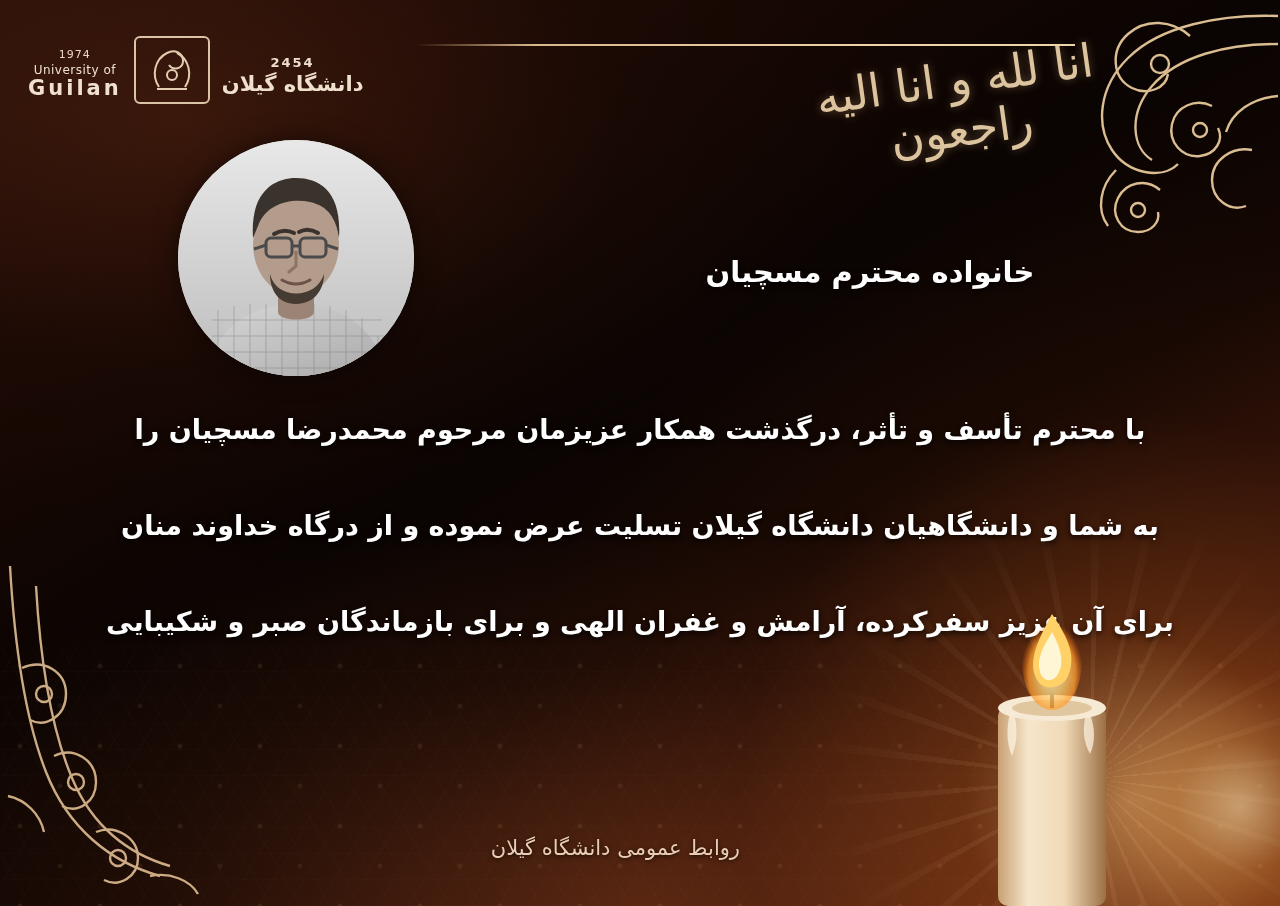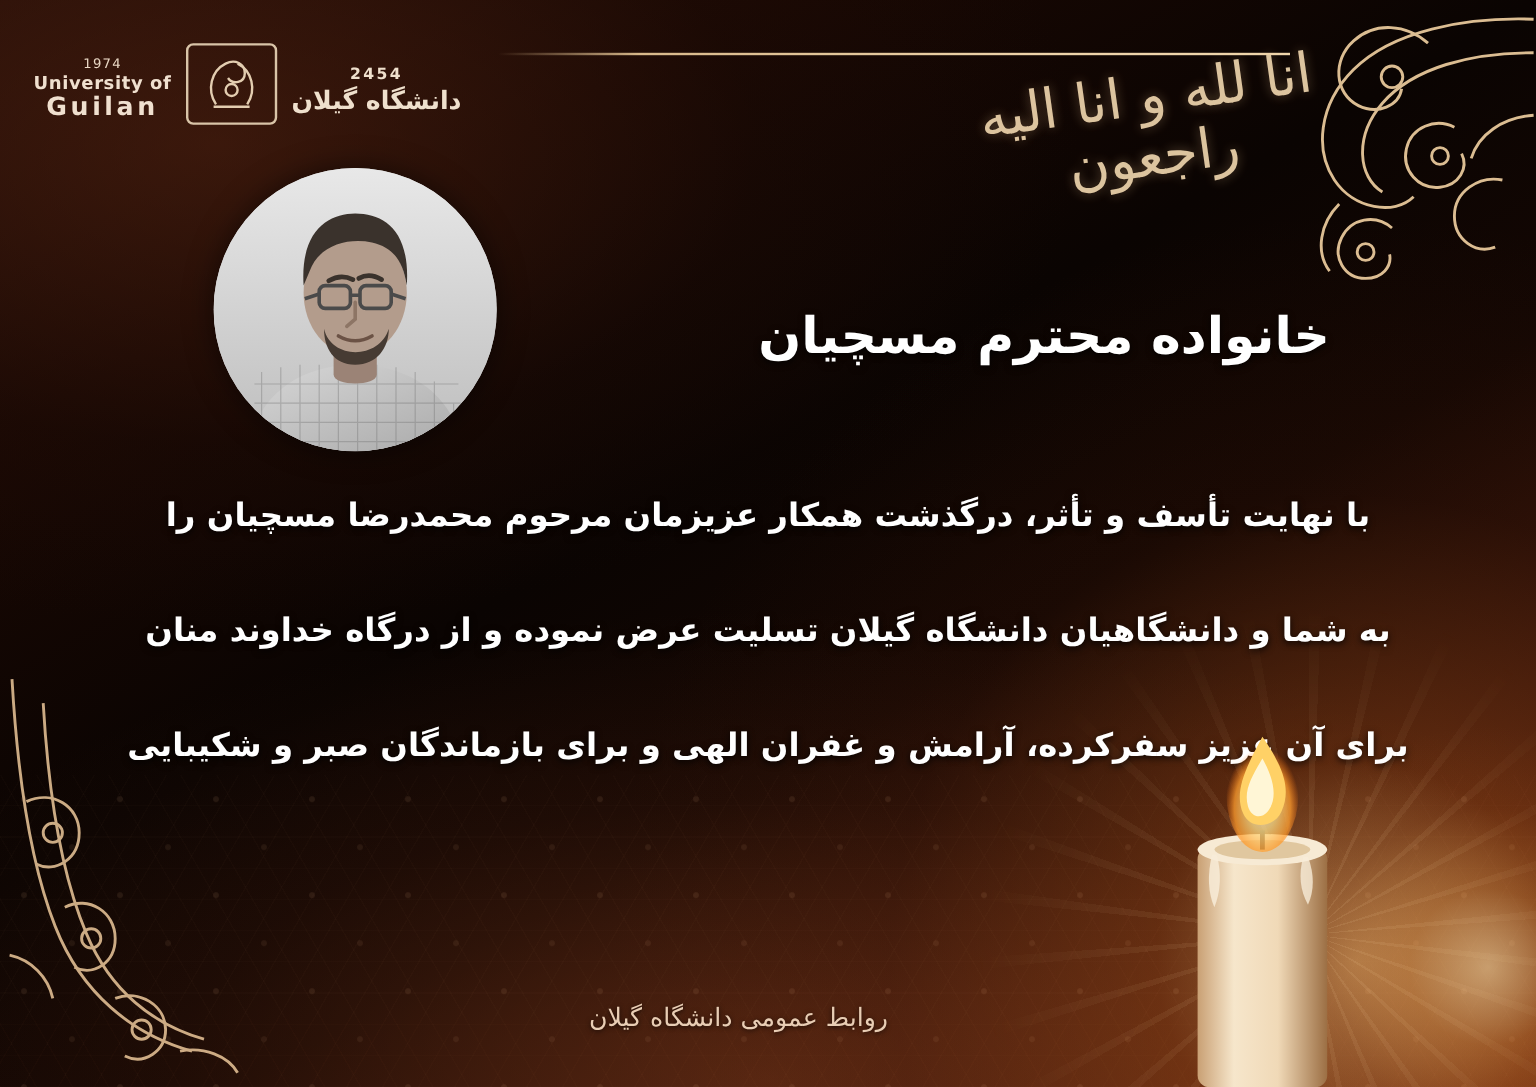--- a/index.html
+++ b/index.html
@@ -60,22 +60,22 @@
     line-height: 1.05;
     padding-top: 8px;
   }
   .logo-en .year {
     font-size: 11px;
     letter-spacing: 1px;
     color: #e9d7c4;
     margin-bottom: 3px;
   }
   .logo-en .l1 {
-    font-size: 15px;
-    font-weight: bold;
+    font-size: 12px;
+    font-weight: normal;
     letter-spacing: 0.5px;
   }
   .logo-en .l2 {
     font-size: 21px;
     font-weight: bold;
     letter-spacing: 3px;
   }
   .logo-mark {
     width: 72px;
     height: 64px;
@@ -164,21 +164,21 @@
   .portrait svg { display:block; }
 
   
   .salutation {
     position: absolute;
     top: 255px;
     right: 60px;
     width: 700px;
     text-align: center;
     color: #ffffff;
-    font-size: 42px;
+    font-size: 29px;
     font-weight: bold;
     letter-spacing: 0.5px;
     text-shadow: 0 2px 6px rgba(0,0,0,0.8);
   }
   .body-text {
     position: absolute;
     top: 382px;
     right: 40px;
     width: 1200px;
     color: #ffffff;
@@ -346,21 +346,21 @@
 
       <path d="M118 112 v14 l-7 6" stroke="#8d7565" stroke-width="3" fill="none" stroke-linecap="round"></path>
       <path d="M92 134 C 98 160, 138 160, 146 134 C 146 150, 136 164, 118 164 C 100 164, 92 150, 92 134 Z" fill="#463b33"></path>
       <path d="M104 140 q14 8 28 0" stroke="#6b5245" stroke-width="3" fill="none" stroke-linecap="round"></path>
     </svg>
   </div>
 
   <div class="salutation">خانواده محترم مسچیان</div>
 
   <div class="body-text">
-    <span class="line">با نهایت تأسف و تأثر، درگذشت همکار عزیزمان مرحوم محمدرضا مسچیان را</span>
+    <span class="line">با محترم تأسف و تأثر، درگذشت همکار عزیزمان مرحوم محمدرضا مسچیان را</span>
     <span class="line">به شما و دانشگاهیان دانشگاه گیلان تسلیت عرض نموده و از درگاه خداوند منان</span>
     <span class="line">برای آن عزیز سفرکرده، آرامش و غفران الهی و برای بازماندگان صبر و شکیبایی</span>
   </div>
 
   <div class="footer">روابط عمومی دانشگاه گیلان</div>
 
   <div class="candle-glow"></div>
   <div class="rays"></div>
   <div class="candle-wrap">
     <svg width="230" height="300" viewBox="0 0 230 300" xmlns="http://www.w3.org/2000/svg">

